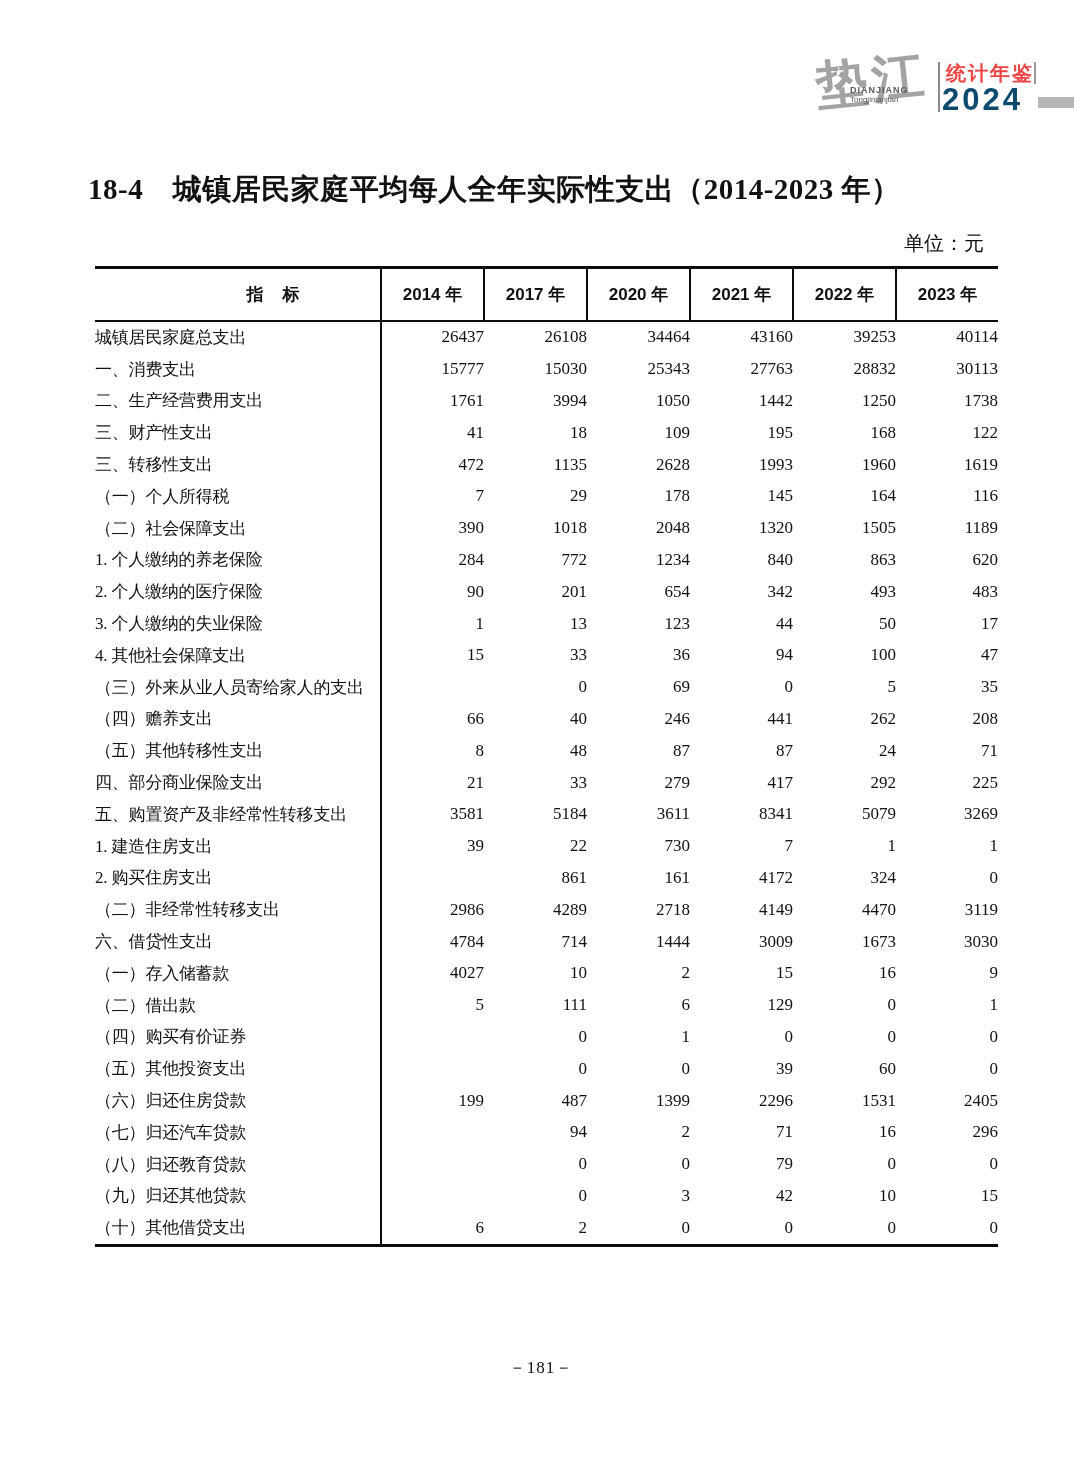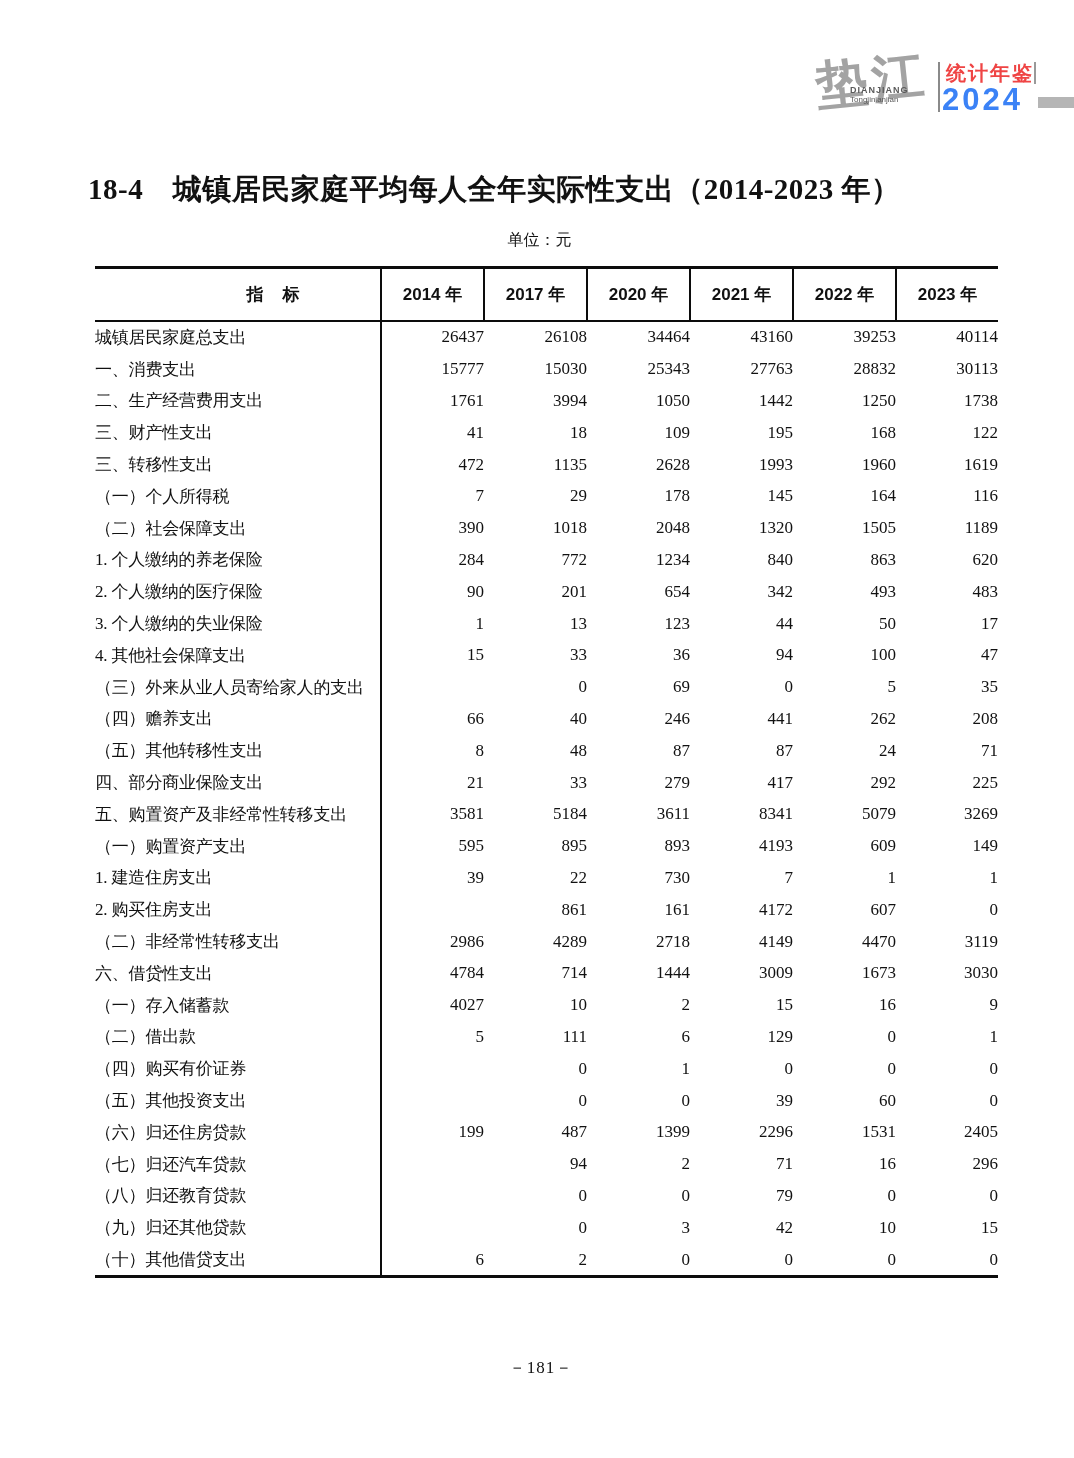--- a/index.html
+++ b/index.html
@@ -37,36 +37,36 @@
     font-size: 20px; font-weight: 800; letter-spacing: 2px;
     font-family: "Liberation Sans", sans-serif; color: #ef4444;
   }
   .logo-cn-divider {
     position: absolute; left: 1034px; top: 62px;
     width: 2px; height: 22px; background: #9a9a9a;
   }
   .logo-year {
     position: absolute; left: 942px; top: 82px;
     font-size: 31px; font-weight: 900; letter-spacing: 3px;
-    font-family: "Liberation Sans", sans-serif; color: #3b82f6;
+    font-family: "Liberation Sans", sans-serif; color: #0c4a6e;
   }
   .logo-bar {
     position: absolute; left: 1038px; top: 97px;
     width: 36px; height: 11px;
   }
 
   
   .title {
     position: absolute; left: 88px; top: 170px; margin: 0;
     font-size: 29px; font-weight: bold; letter-spacing: 0.5px;
     font-family: "Liberation Serif", "DejaVu Serif", serif;
   }
   .unit {
     position: absolute; left: 95px; top: 230px; width: 889px;
-    text-align: center; font-size: 16px;
+    text-align: right; font-size: 20px;
   }
 
   
   table.stats {
     position: absolute; left: 95px; top: 266px;
     width: 889px; border-collapse: collapse; table-layout: fixed;
     border-top: 3px solid #0c0c0c;
     border-bottom: 3px solid #0c0c0c;
   }
   table.stats thead tr { height: 53px; }
@@ -273,44 +273,35 @@
         <tr>
           <td class="label ind-1">五、购置资产及非经常性转移支出</td>
           <td class="num">3581</td>
           <td class="num">5184</td>
           <td class="num">3611</td>
           <td class="num">8341</td>
           <td class="num">5079</td>
           <td class="num">3269</td>
         </tr>
         <tr>
-          <td class="label ind-2">（一）购置资产支出</td>
-          <td class="num">595</td>
-          <td class="num">895</td>
-          <td class="num">893</td>
-          <td class="num">4193</td>
-          <td class="num">609</td>
-          <td class="num">149</td>
-        </tr>
-        <tr>
           <td class="label ind-3">1. 建造住房支出</td>
           <td class="num">39</td>
           <td class="num">22</td>
           <td class="num">730</td>
           <td class="num">7</td>
           <td class="num">1</td>
           <td class="num">1</td>
         </tr>
         <tr>
           <td class="label ind-3">2. 购买住房支出</td>
           <td class="num"></td>
           <td class="num">861</td>
           <td class="num">161</td>
           <td class="num">4172</td>
-          <td class="num">607</td>
+          <td class="num">324</td>
           <td class="num">0</td>
         </tr>
         <tr>
           <td class="label ind-2">（二）非经常性转移支出</td>
           <td class="num">2986</td>
           <td class="num">4289</td>
           <td class="num">2718</td>
           <td class="num">4149</td>
           <td class="num">4470</td>
           <td class="num">3119</td>

